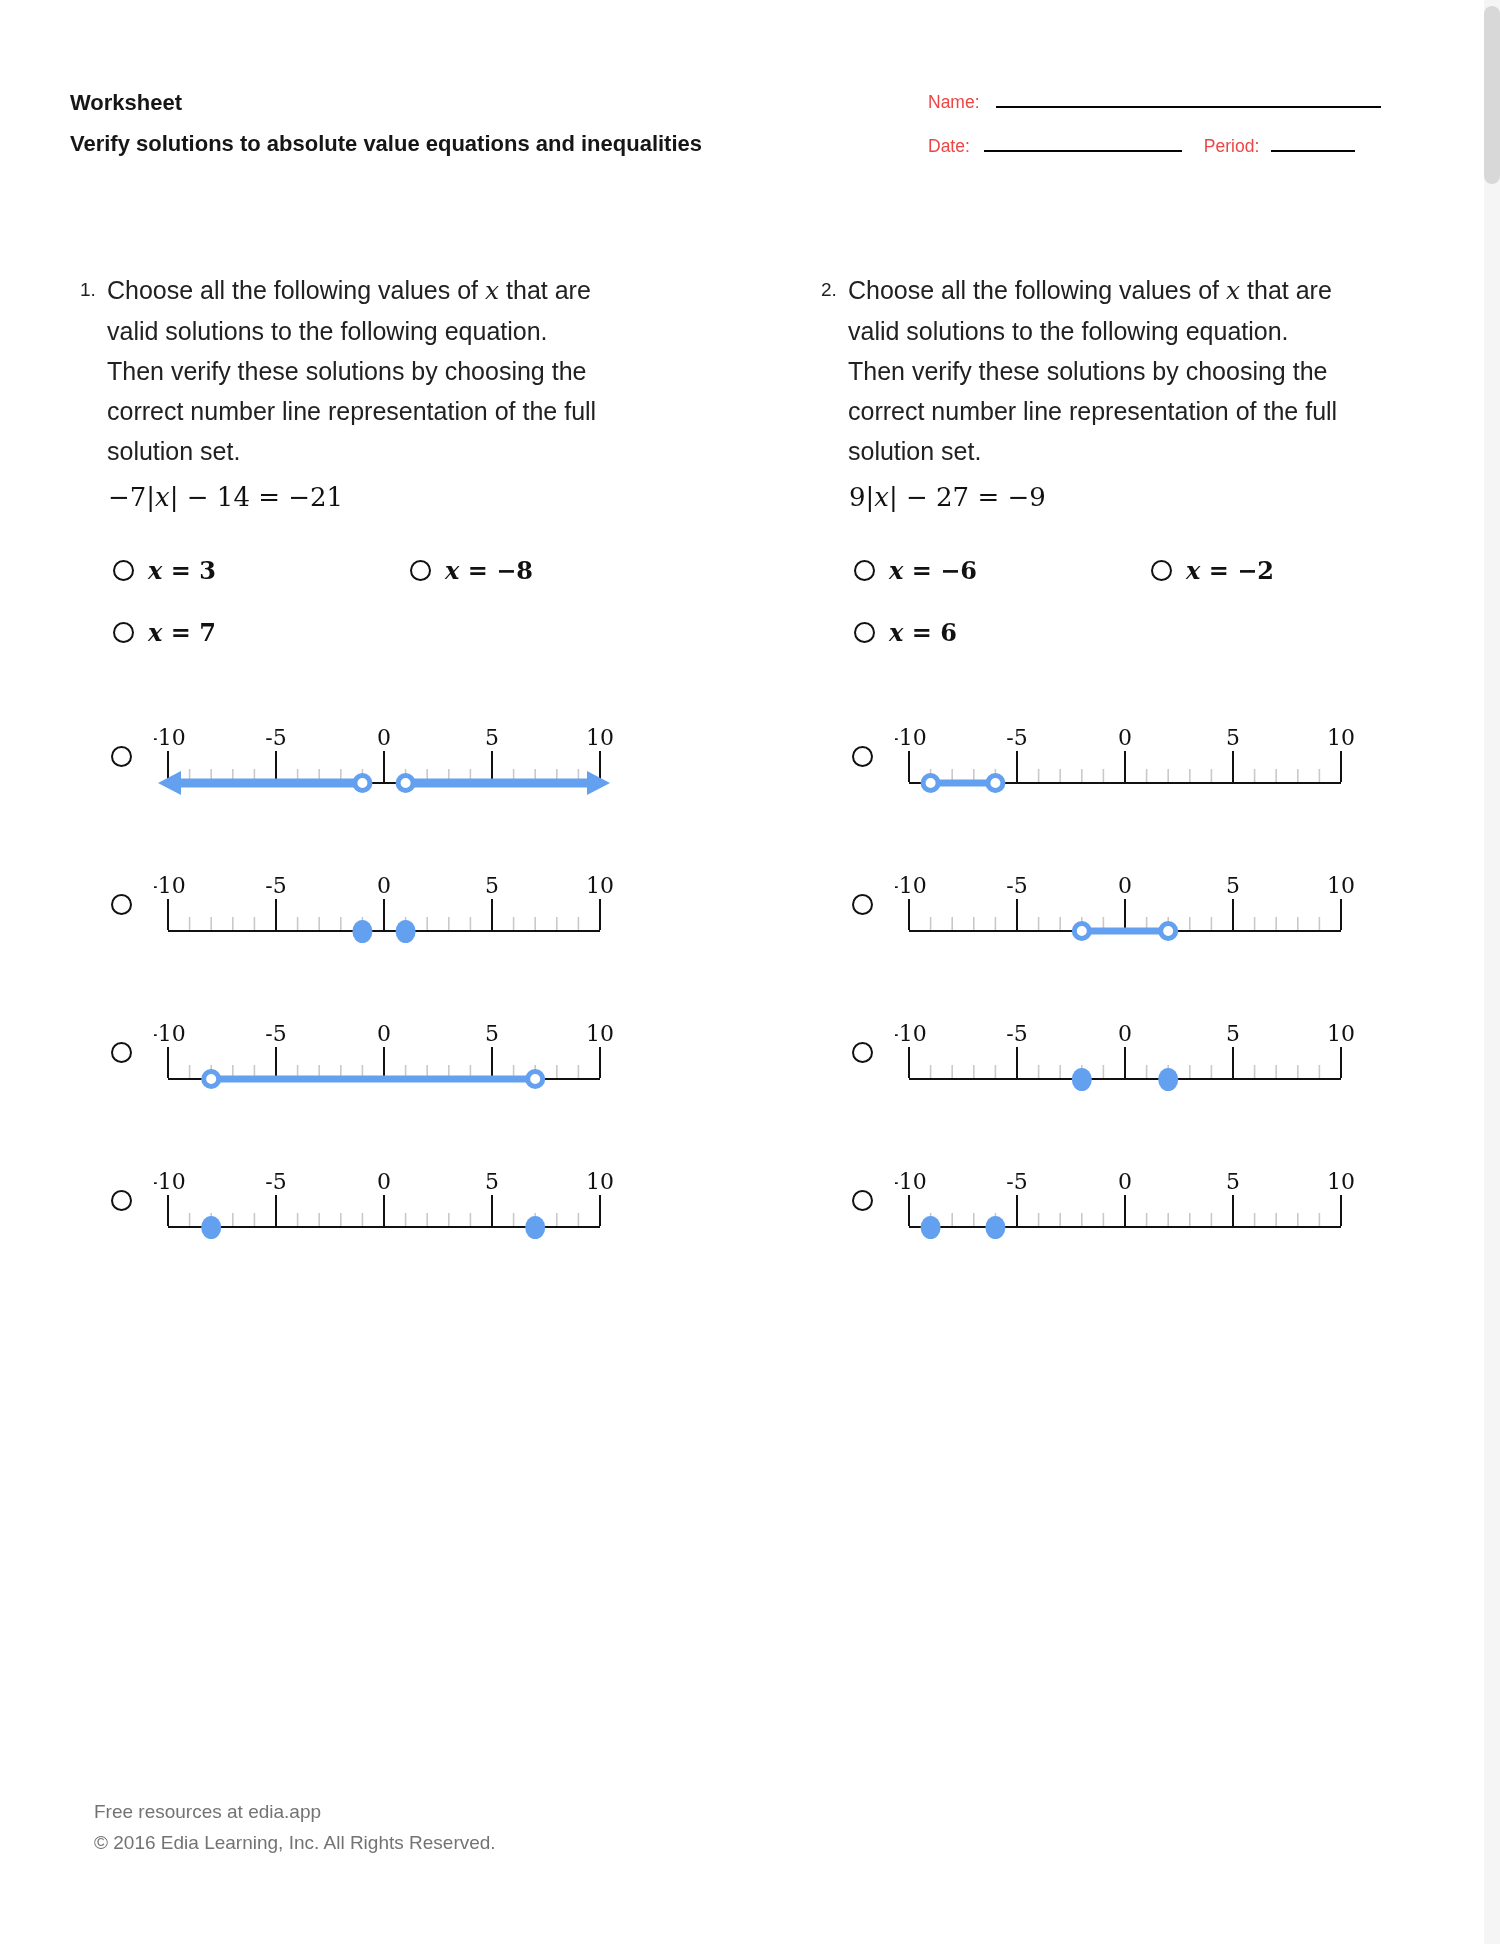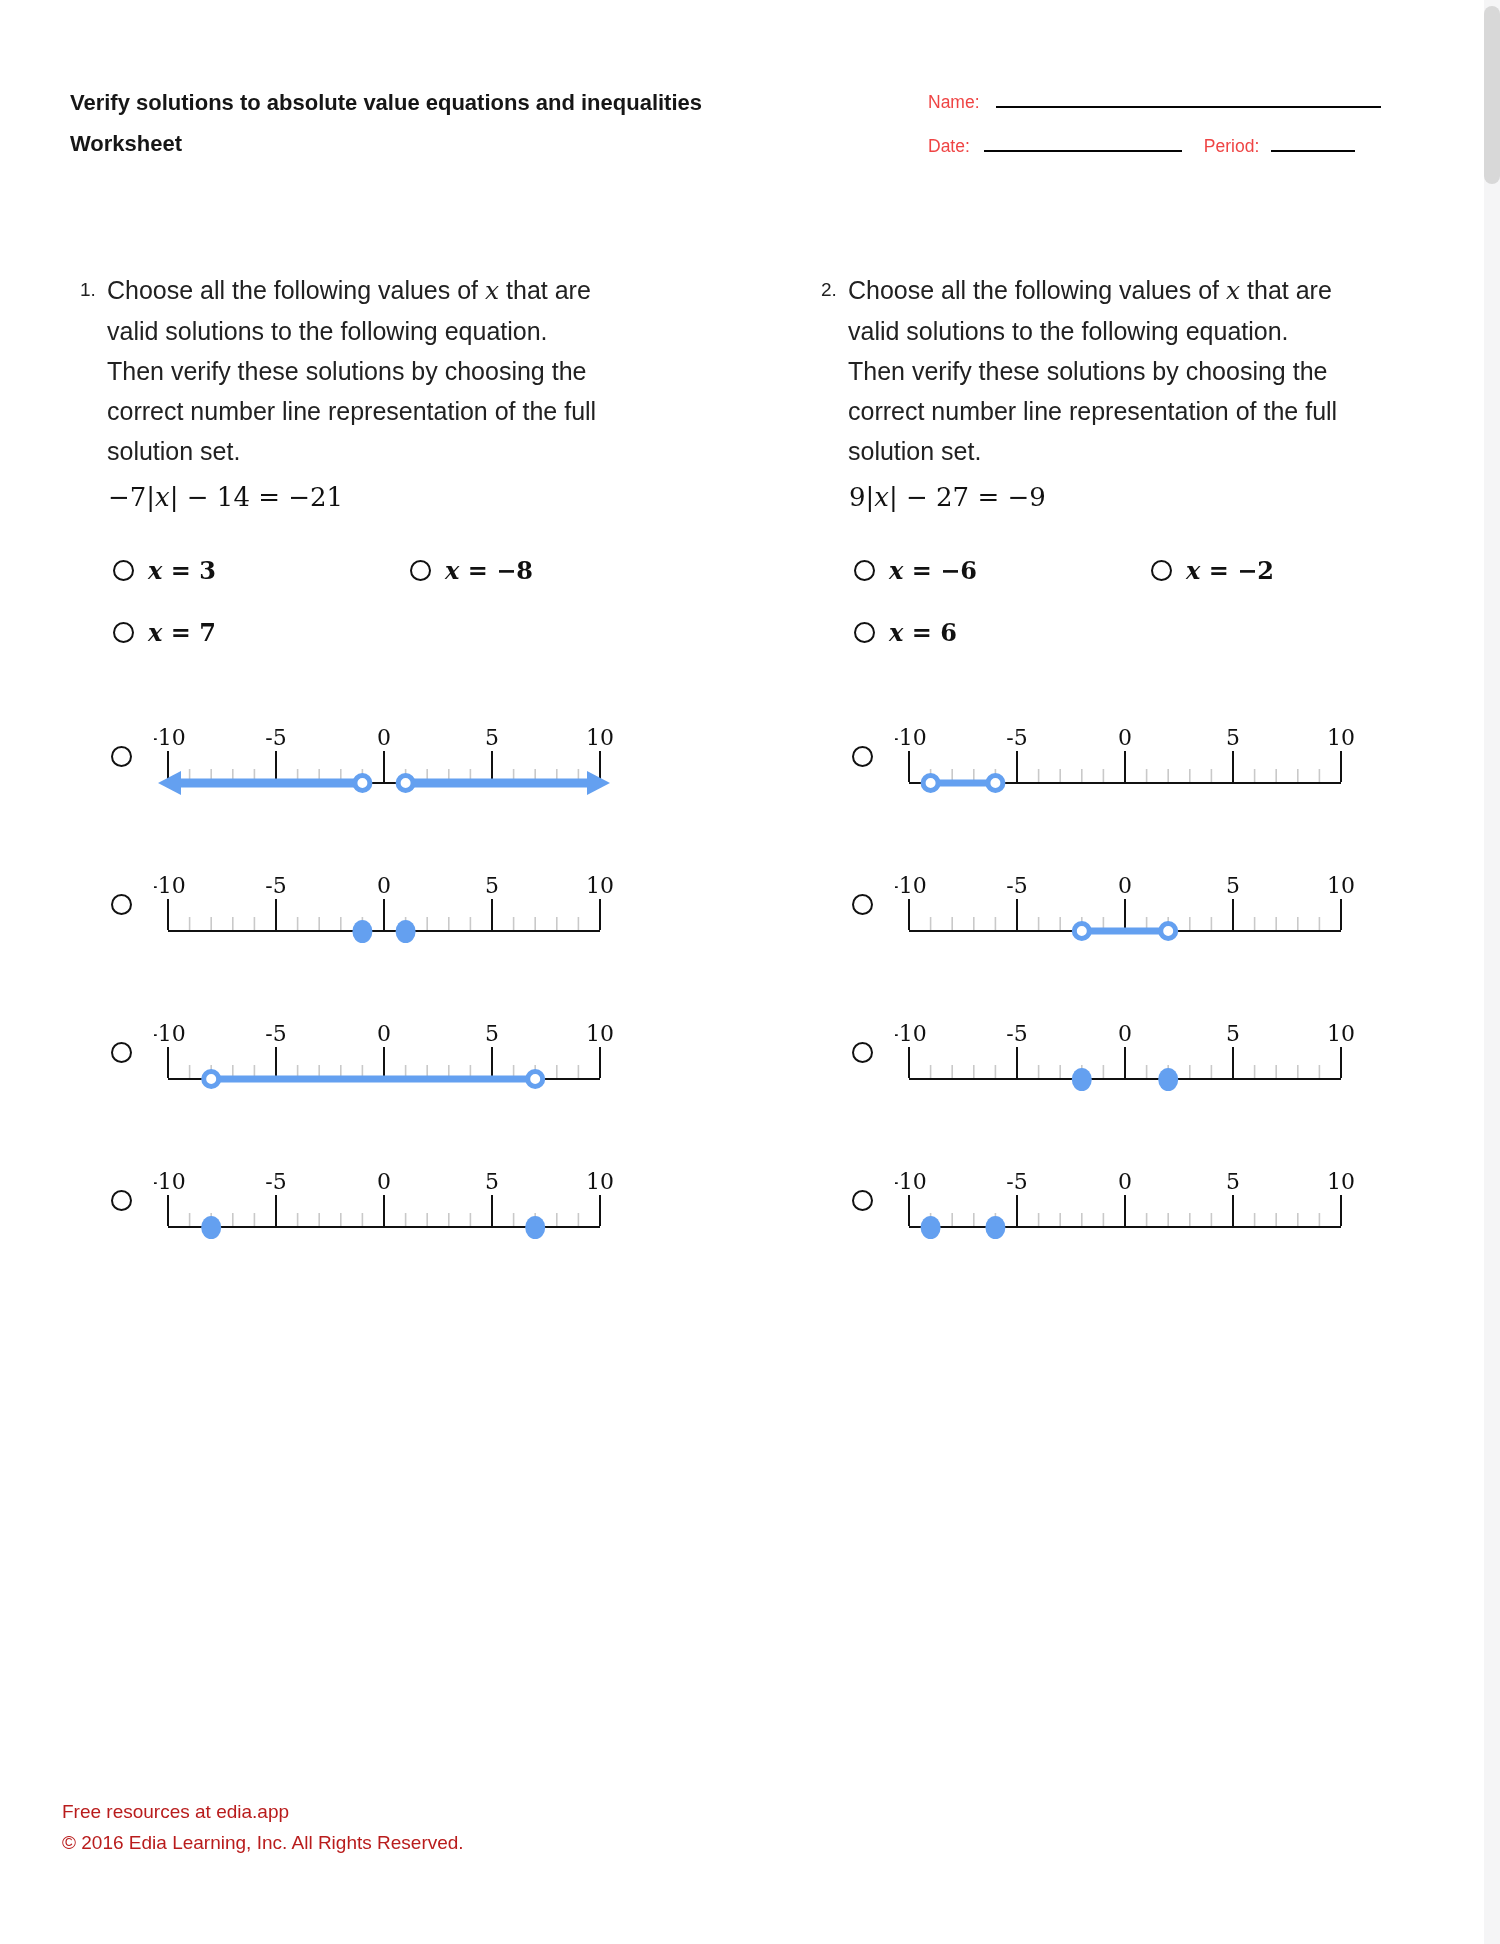--- a/index.html
+++ b/index.html
@@ -38,34 +38,34 @@
          background:#fff;box-sizing:border-box;flex:none;}
   .clabel{margin-left:14px;font-family:"DejaVu Serif",serif;font-size:24px;color:#111;}
 
   .nl-list{margin-top:16px;}
   .nl-row{position:relative;height:95px;margin-bottom:53px;}
   .nl-row .radio{position:absolute;left:31px;top:43px;}
   .nl-row svg{position:absolute;left:74px;top:0;}
   .nl-lab{font-family:"DejaVu Serif",serif;font-size:22px;fill:#111;}
 
   
-  .footer{position:absolute;left:62px;top:1796px;font-size:19px;line-height:31px;color:#b91c1c;}
+  .footer{position:absolute;left:94px;top:1796px;font-size:19px;line-height:31px;color:#737373;}
 </style>
 </head>
 <body>
 
 <div class="page">
 
   <div class="scroll-track">
     <div class="scroll-thumb"></div>
   </div>
 
   <div class="title">
+    <div>Worksheet</div>
     <div>Verify solutions to absolute value equations and inequalities</div>
-    <div>Worksheet</div>
   </div>
 
   <div class="fields">
     <div class="frow">
       <span>Name:</span>
       <span class="blank name"></span>
     </div>
     <div class="frow">
       <span>Date:</span>
       <span class="blank date"></span>

